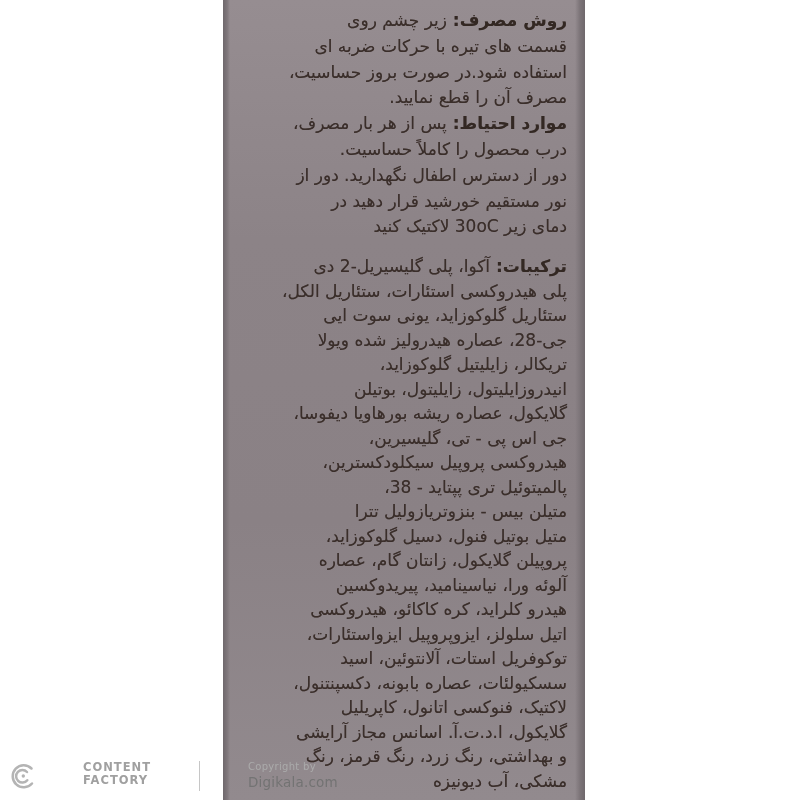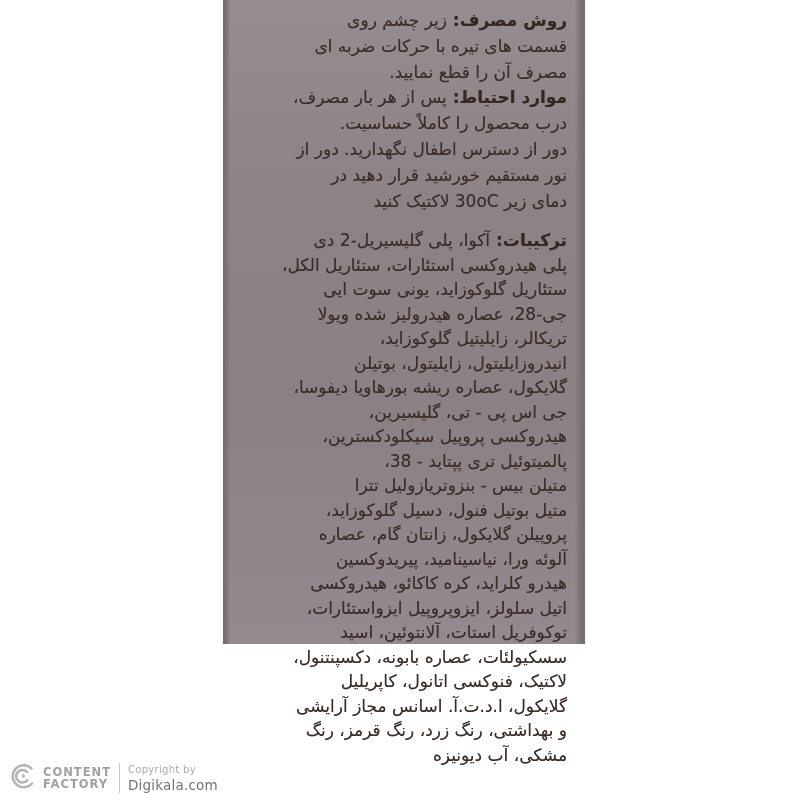--- a/index.html
+++ b/index.html
@@ -3,21 +3,21 @@
 <meta charset="utf-8">
 <style>
   html,body{margin:0;padding:0;}
   body{
     width:800px;height:800px;position:relative;overflow:hidden;
     background:#ffffff;
     font-family:"DejaVu Sans",sans-serif;
   }
   
   .product-box{
-    position:absolute;left:223px;top:0;width:362px;height:644px;
+    position:absolute;left:223px;top:0;width:362px;height:800px;
     background:linear-gradient(180deg,#968d91 0%,#8c8387 30%,#8a8185 65%,#928a8e 100%);
     text-decoration:underline;
   }
   .product-box::before{ 
     content:"";position:absolute;left:0;top:0;bottom:0;width:7px;
     background:linear-gradient(90deg,#6f686c 0%,#7f777b 60%,rgba(134,125,129,0) 100%);
   }
   .product-box::after{ 
     content:"";position:absolute;right:0;top:0;bottom:0;width:10px;
     background:linear-gradient(270deg,#6f686c 0%,#7e767a 55%,rgba(134,125,129,0) 100%);
@@ -28,40 +28,42 @@
     color:#3a2e2a;font-size:17px;
     text-shadow:0 0 .6px rgba(58,46,42,.55);
   }
   .para{margin:0;}
   .para-usage{margin-top:8px;line-height:25.8px;}
   .para-ingredients{margin-top:14px;line-height:24.5px;}
   .box-text b{font-weight:bold;color:#332823;}
   
   .watermark{
     position:absolute;left:8px;bottom:5px;
-    display:flex;align-items:center;
+    display:flex;
     color:#a4a4a4;
+    gap:40px;
   }
   .wm-logo{flex:0 0 auto;margin-right:5px;}
   .wm-name{
     font-size:11.5px;font-weight:bold;letter-spacing:1px;
     line-height:12.5px;color:#a0a0a0;
   }
   .wm-divider{width:1px;height:30px;background:#c6c6c6;margin:0 8px;}
   .wm-copy{font-size:10px;color:#ababab;letter-spacing:.3px;margin-bottom:2px;}
   .wm-site{font-size:13.5px;color:#737373;letter-spacing:.2px;}
 </style>
 </head>
 <body>
 
 <div class="product-box">
   <div class="box-text">
     <div class="para para-usage">
         <div><b>روش مصرف: </b>زیر چشم روی</div>
         <div>قسمت های تیره با حرکات ضربه ای</div>
+        <div>استفاده شود.در صورت بروز حساسیت،</div>
         <div>مصرف آن را قطع نمایید.</div>
         <div><b>موارد احتیاط: </b>پس از هر بار مصرف،</div>
         <div>درب محصول را کاملاً حساسیت.</div>
         <div>دور از دسترس اطفال نگهدارید. دور از</div>
         <div>نور مستقیم خورشید قرار دهید در</div>
         <div>دمای زیر ‎30oC‎ لاکتیک کنید</div>
       </div>
     <div class="para para-ingredients">
         <div><b>ترکیبات: </b>آکوا، پلی گلیسیریل-2 دی</div>
         <div>پلی هیدروکسی استئارات، ستئاریل الکل،</div>

